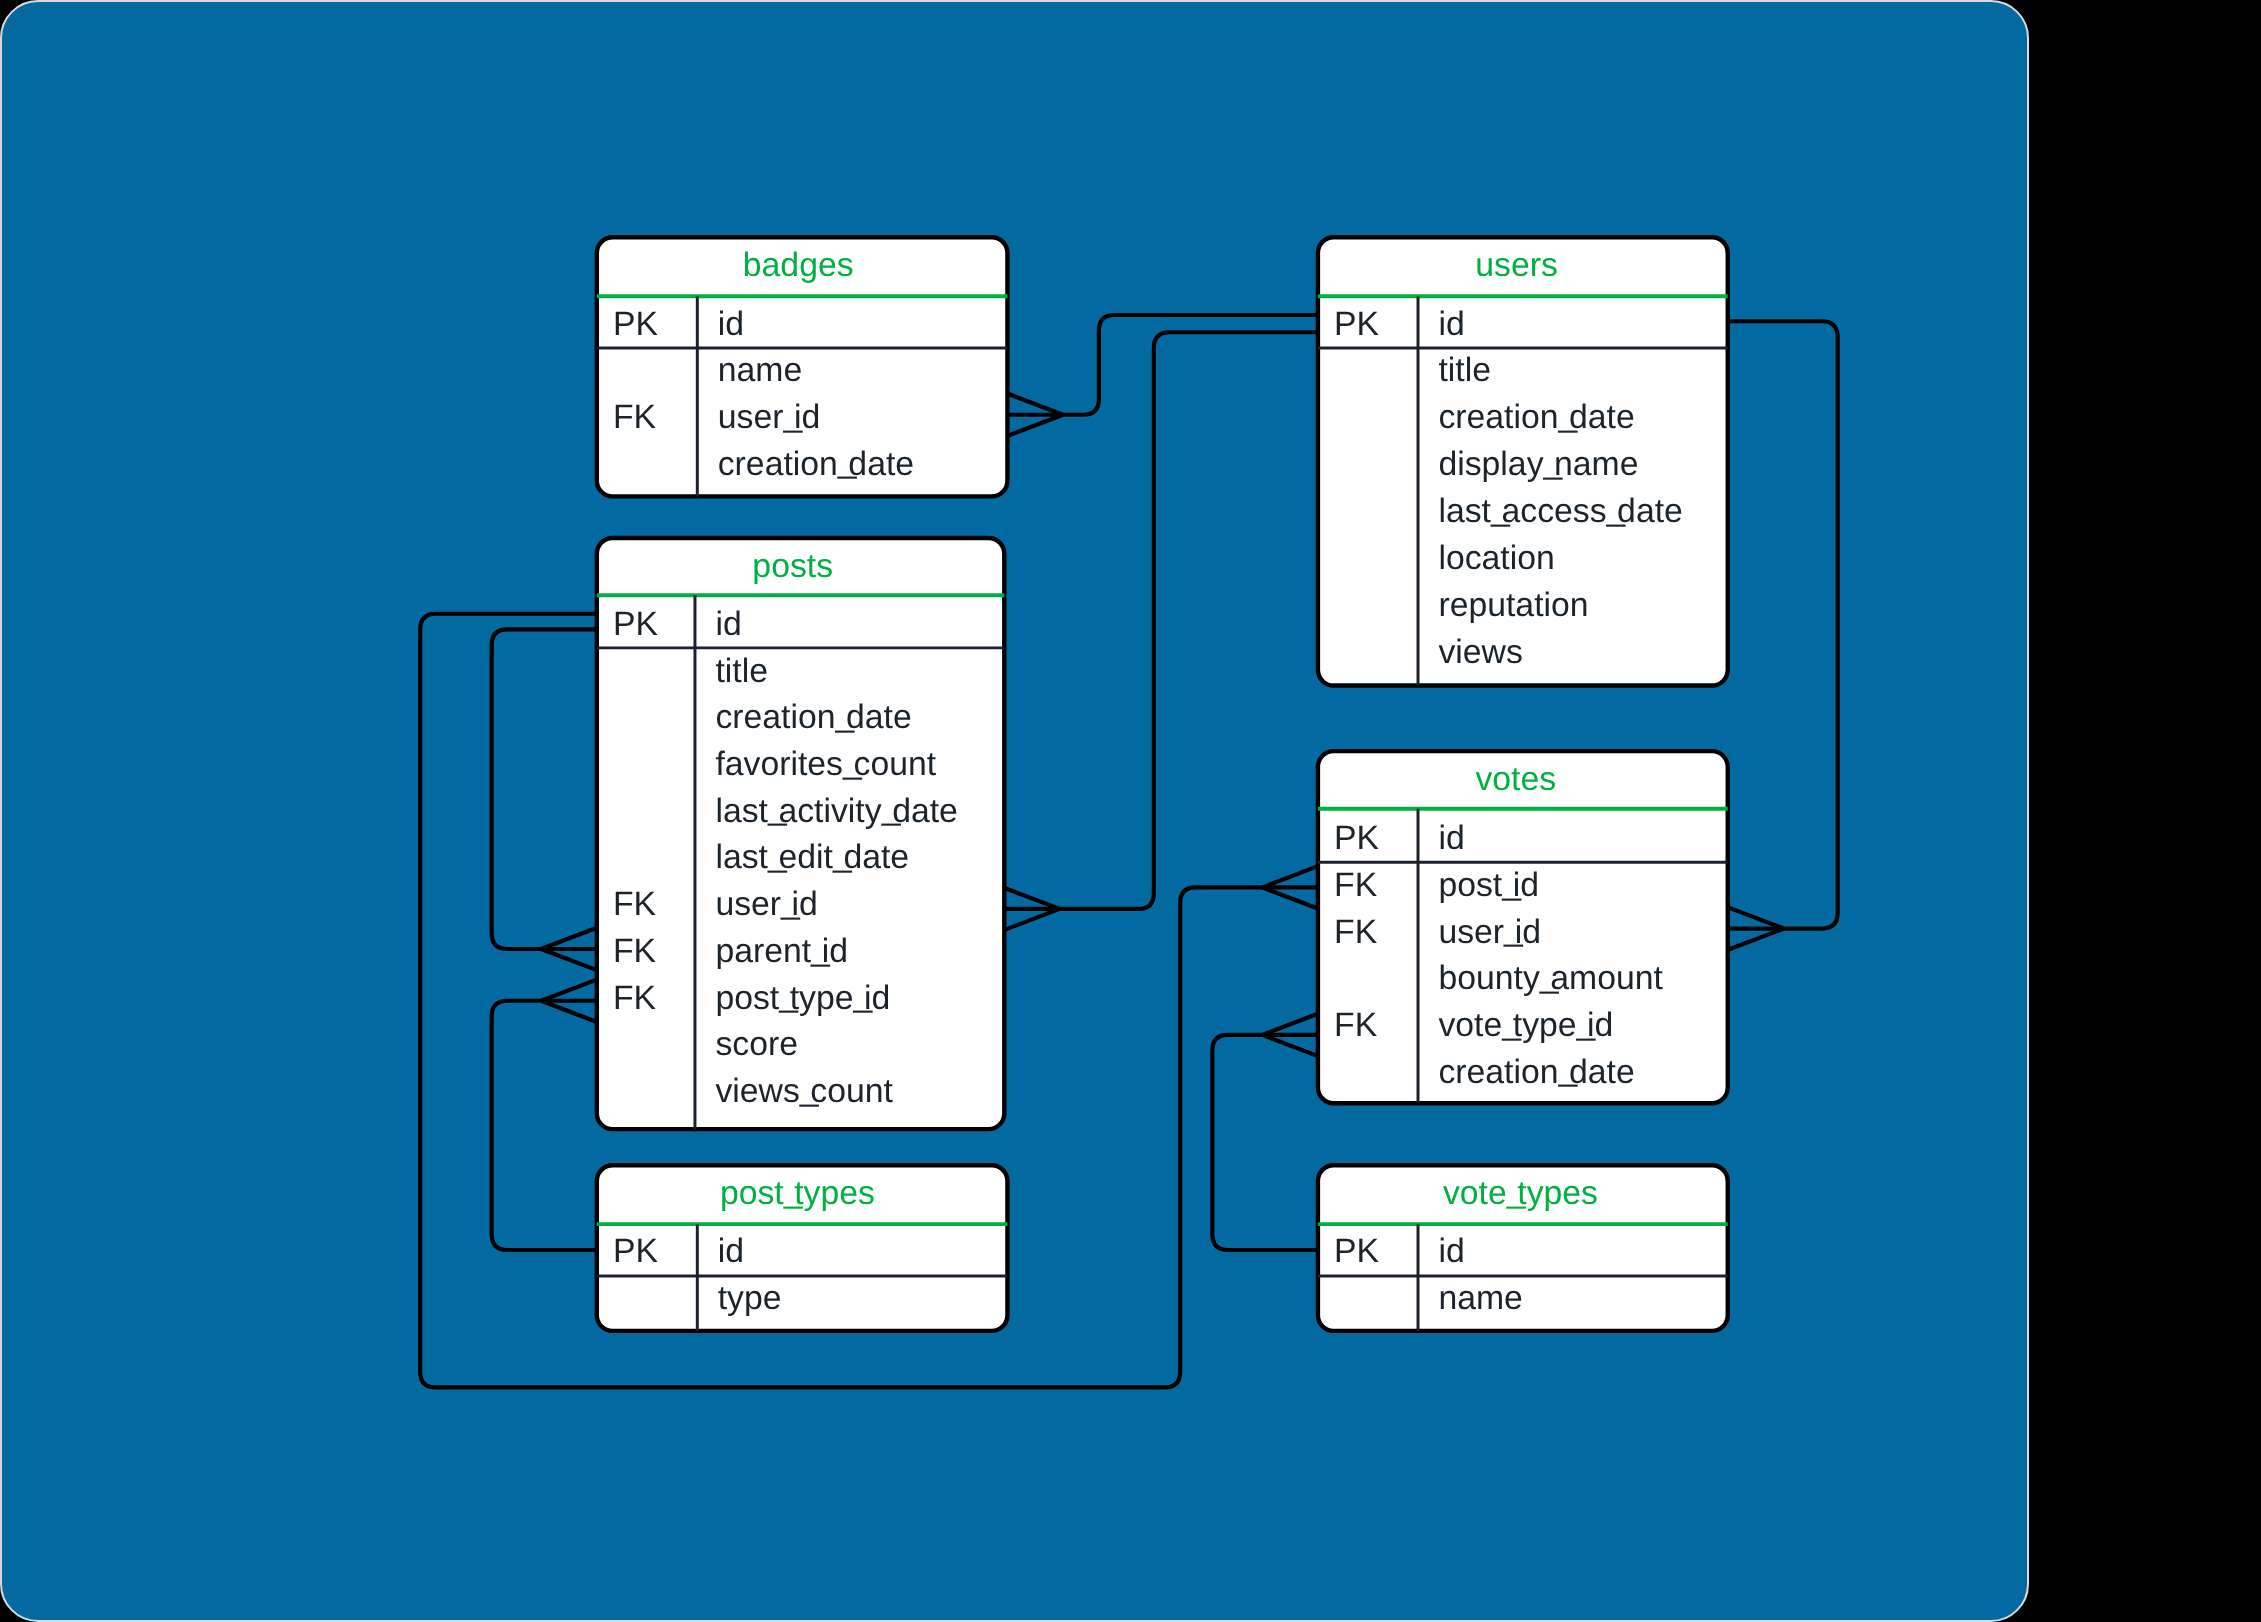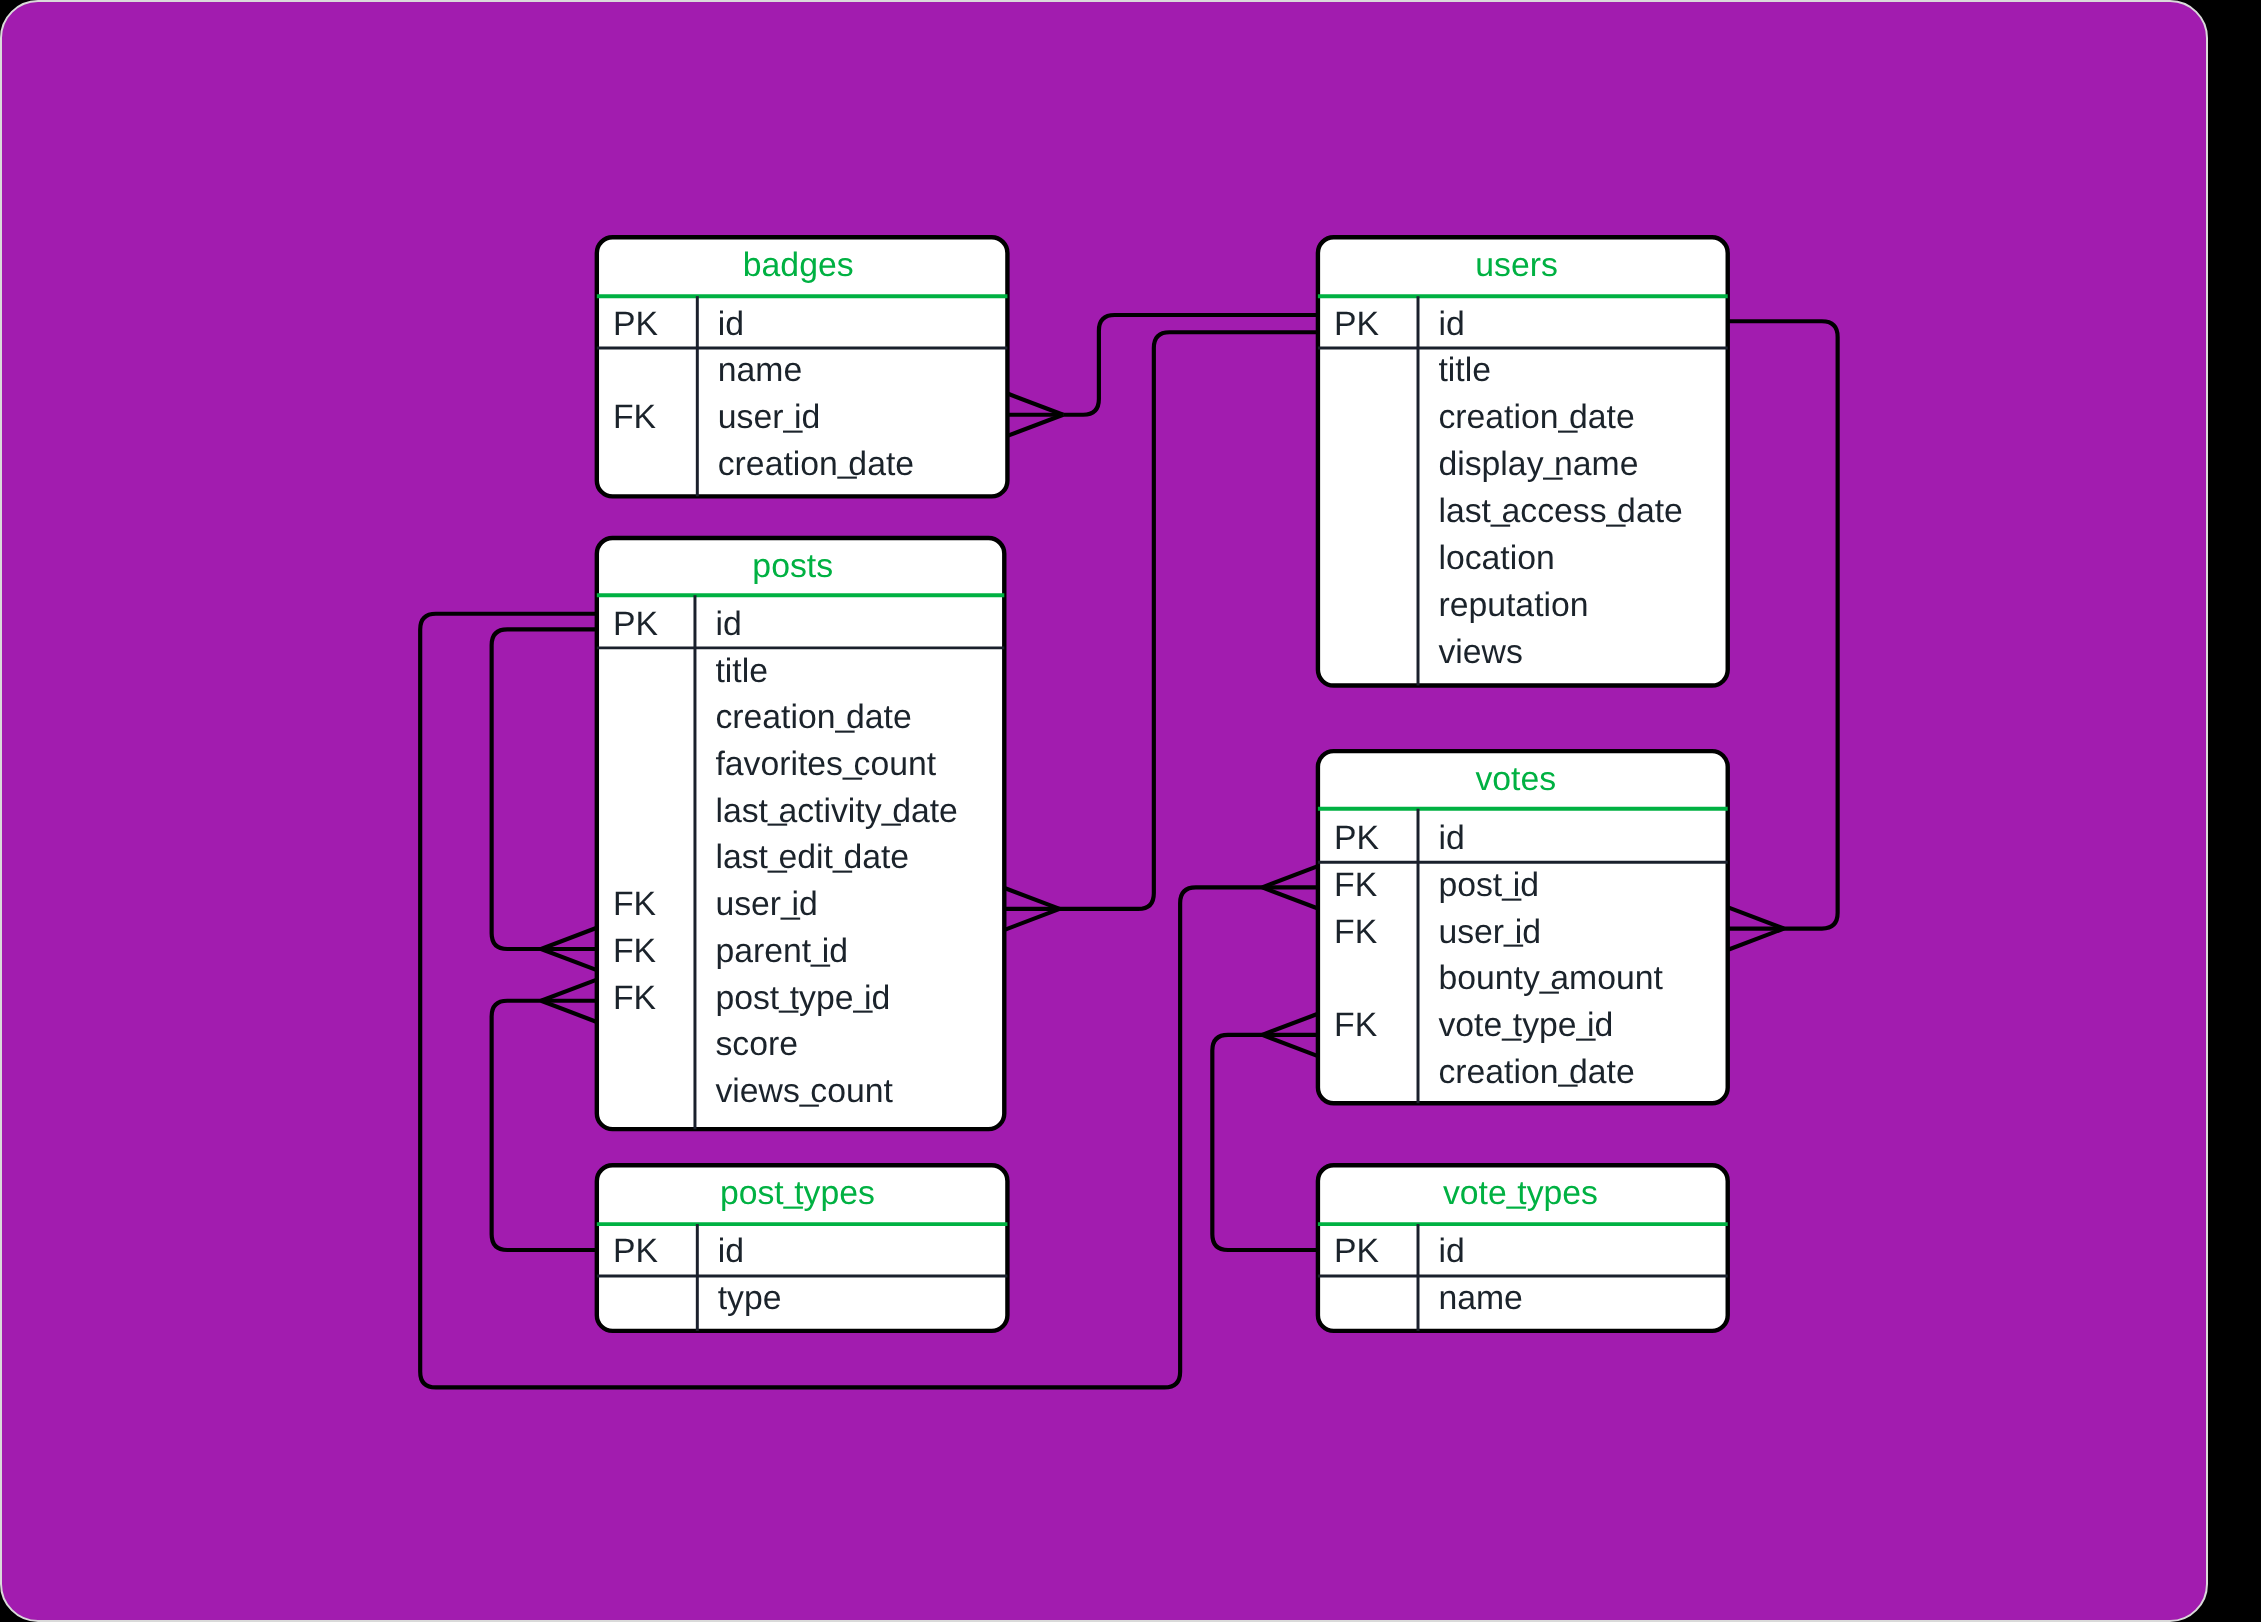--- a/index.html
+++ b/index.html
@@ -8,23 +8,23 @@
     padding: 0;
     background: #000000;
     -webkit-font-smoothing: antialiased;
     text-rendering: geometricPrecision;
     width: 2261px;
     height: 1622px;
     overflow: hidden;
   }
   #page {
     position: relative;
-    width: 2208px;
+    width: 2029px;
     height: 1622px;
-    background: #a21caf;
+    background: #0369a1;
     border-radius: 38px;
     box-sizing: border-box;
     border: 2.7px solid #dadada;
     overflow: hidden;
   }
   #canvas {
     position: absolute;
     transform: translateZ(0);
     left: -2.7px;
     top: -2.7px;

